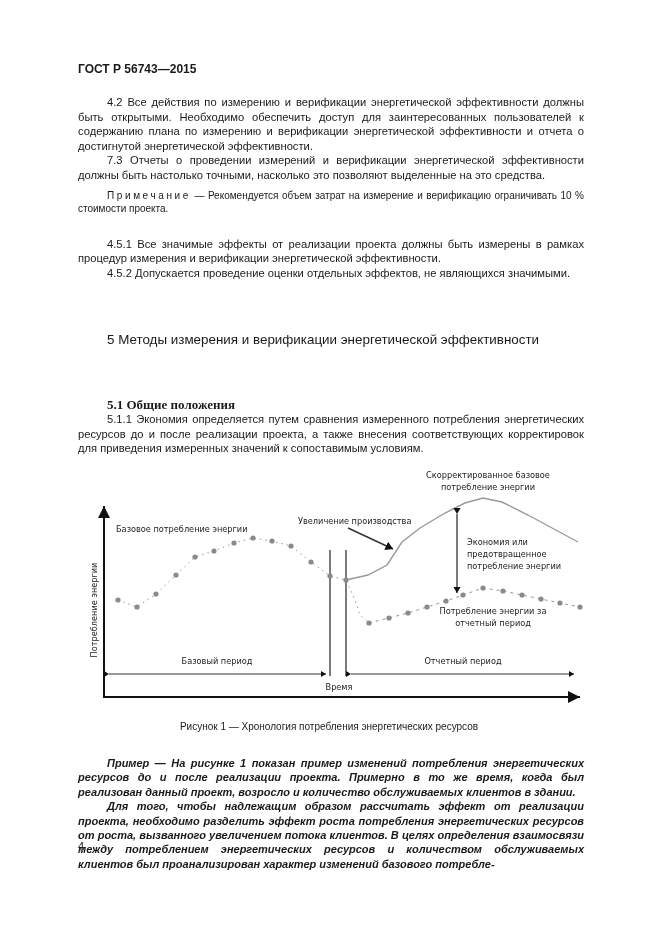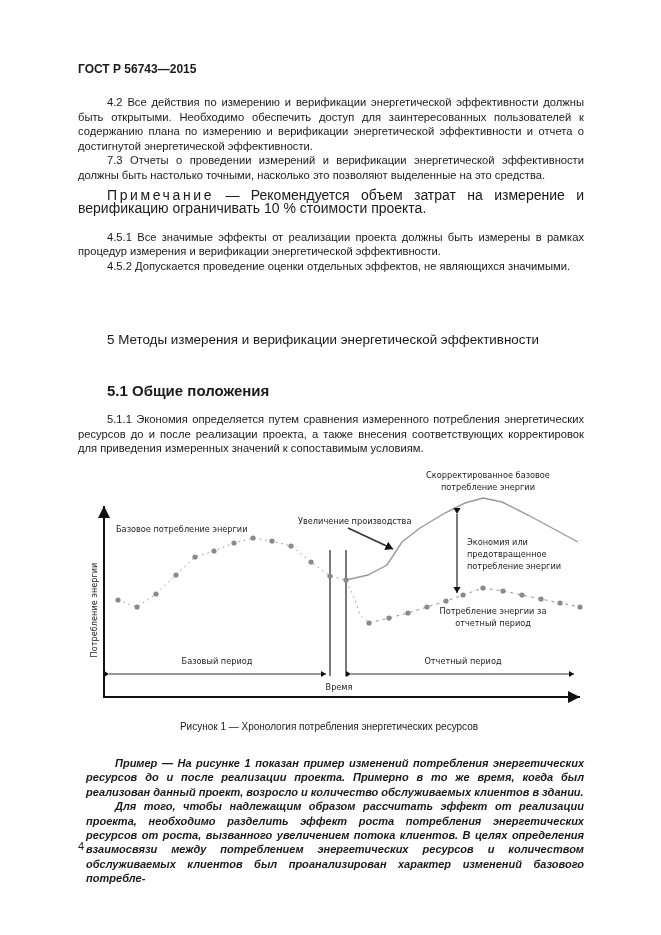--- a/index.html
+++ b/index.html
@@ -1,28 +1,28 @@
 <!DOCTYPE html>
 <html><head>
 <meta charset="utf-8">
 <style>
   html, body { margin:0; padding:0; background:#ffffff; }
   body { width:661px; height:935px; position:relative; overflow:hidden;
          font-family:"Liberation Sans", sans-serif; color:#1a1a1a; }
   .page-header { position:absolute; left:78px; top:62px; font-size:12px; font-weight:bold; }
   .body-text { position:absolute; left:78px; width:506px; font-size:11.2px; line-height:14.6px; text-align:justify; }
   .p { margin:0; text-indent:29px; }
-  .p.note { font-size:14px; line-height:13.5px; margin-top:6px; margin-bottom:14px; }
+  .p.note { font-size:10px; line-height:13.5px; margin-top:6px; margin-bottom:21px; }
   .note-label { letter-spacing:2.6px; }
   .h1 { position:absolute; left:107px; top:332px; font-size:13.4px; font-weight:normal; }
-  .h2 { position:absolute; left:107px; top:382px; font-size:15px; font-weight:bold; }
+  .h2 { position:absolute; left:107px; top:397px; font-size:13px; font-weight:bold;font-family:Liberation Serif, serif; }
   .caption { position:absolute; left:0; width:658px; top:721px; text-align:center; font-size:10px; }
   .example { position:absolute; left:78px; width:506px; top:756px; font-size:11px; line-height:14.4px;
              font-weight:bold; font-style:italic; text-align:justify; }
-  .example .p { text-indent:29px;margin-left:8px; }
+  .example .p { text-indent:29px; }
   .page-number { position:absolute; left:78px; top:840px; font-size:11px; }
   svg.figure { position:absolute; left:0; top:0; }
   .lbl { font-family:"DejaVu Sans", sans-serif; font-size:8.2px; fill:#222; }
 </style>
 </head>
 <body>
 
 <div class="page-header">ГОСТ Р 56743—2015</div>
 
 <div class="body-text" style="top:95px;">

